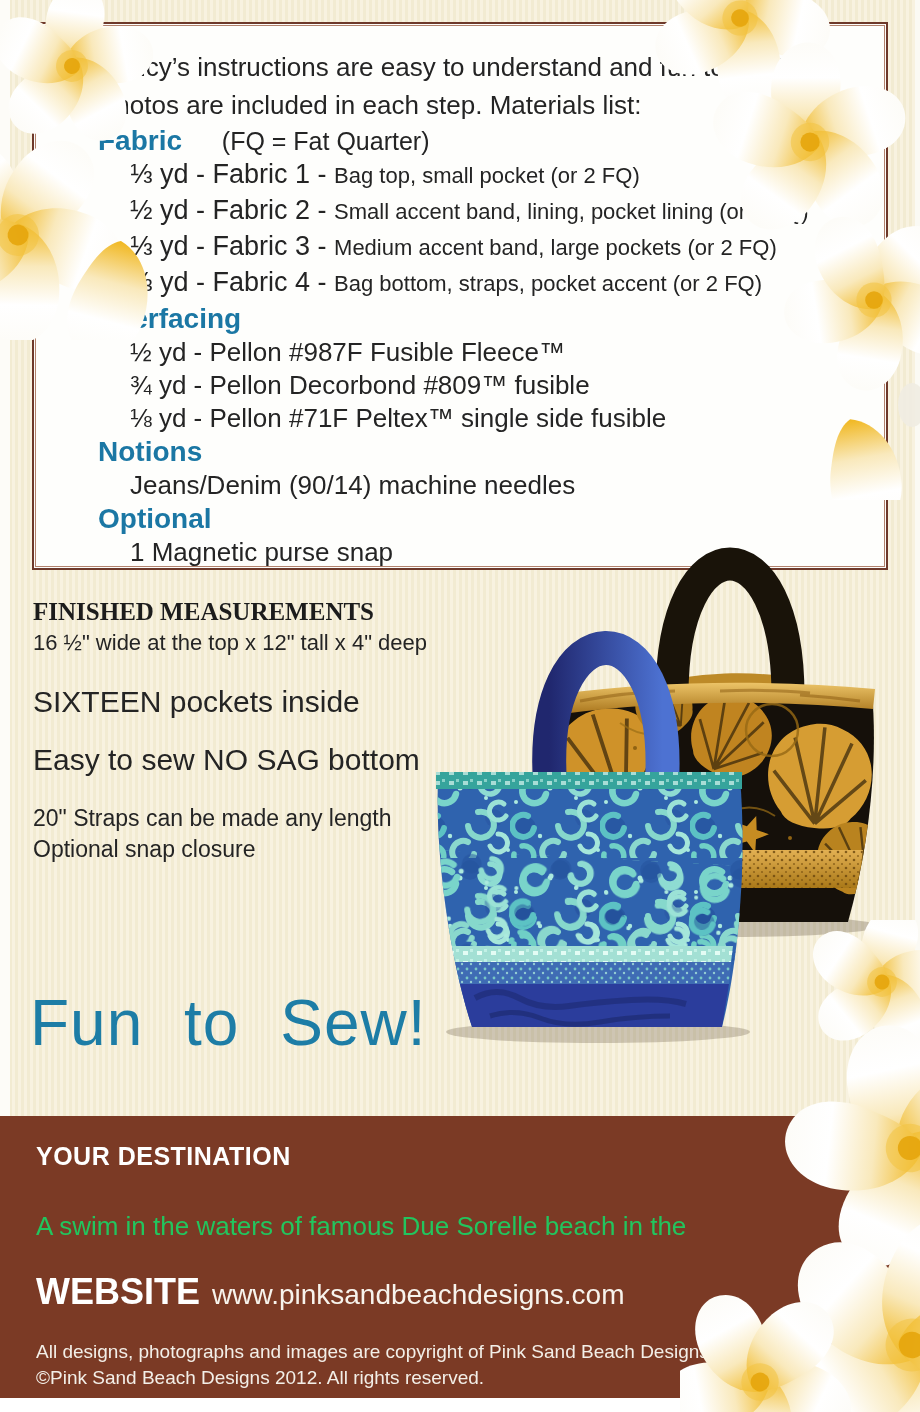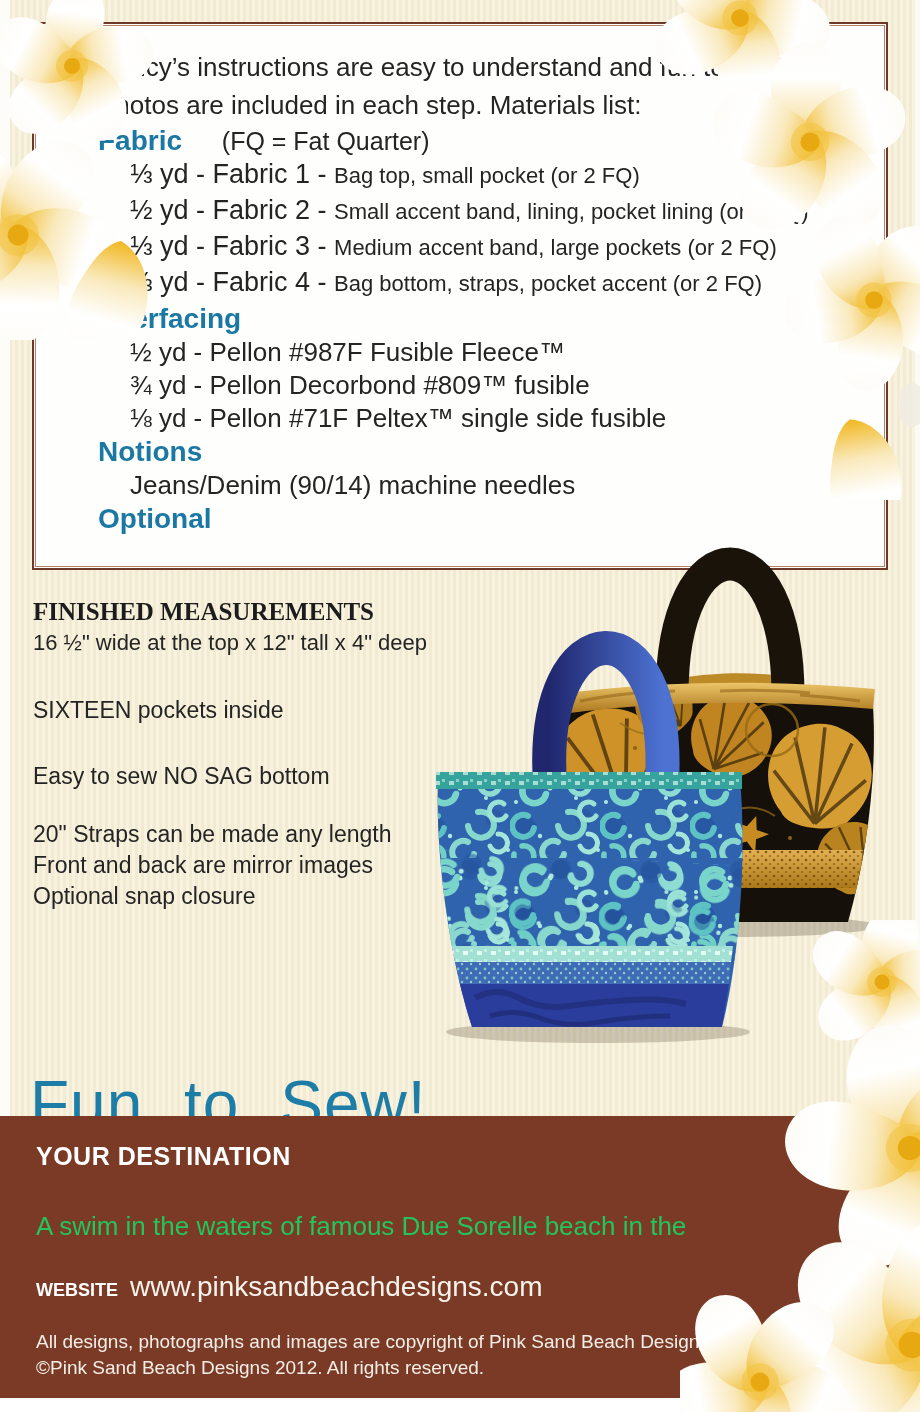--- a/index.html
+++ b/index.html
@@ -25,40 +25,40 @@
   .sec-heading .note { font-size:25px; font-weight:normal; color:#242424;margin-left:32px; }
   .fab-item   { margin-left:32px; line-height:33px; white-space:nowrap; }
   .fab-item .lead { font-size:27px; color:#242424; }
   .fab-item .desc { font-size:22px; color:#242424; }
   .plain-item { margin-left:32px; font-size:26px; line-height:33px; color:#242424; white-space:nowrap; }
 
   
   .measurements { position:absolute; left:33px; top:597px; width:440px; }
   .m-title { font-size:25px; line-height:30px; font-weight:bold; color:#1c1c1c;font-family:Liberation Serif, serif; }
   .m-size  { font-size:22px; line-height:32px; color:#242424; }
-  .m-feat  { margin-top:36px; font-size:23px; line-height:30px; color:#242424; }
+  .m-feat  { margin-top:28px; font-size:30px; line-height:30px; color:#242424; }
   .m-group { margin-top:28px; }
   .m-group div { font-size:23px; line-height:31px; color:#242424; }
 
   
   .tagline {
-    position:absolute; left:30px; top:1068px;
+    position:absolute; left:30px; top:987px;
     font-size:64px; line-height:72px; font-weight:400;
     color:#1d7da6; letter-spacing:1px; word-spacing:22px;
   }
 
   
   .footer {
     position:absolute; left:0; top:1116px; width:920px; height:282px;
     background:#7b3a25; box-sizing:border-box; padding:24px 0 0 36px; color:#ffffff;
   }
   .f-head { font-size:25px; line-height:32px; font-weight:bold; letter-spacing:0.5px; }
   .f-line { font-size:26px; line-height:33px; color:#22c55e;margin-top:38px; }
   .f-web  { margin-top:28px; }
-  .f-web .lbl { font-size:18px; font-weight:bold; }
+  .f-web .lbl { font-size:36px; font-weight:bold; }
   .f-web .url { font-size:28px; margin-left:12px; color:#f7f3ec; }
   .f-copy { margin-top:26px; }
   .f-copy div { font-size:19px; line-height:26px; color:#f3efe8; }
 
   .abs { position:absolute; }
   svg  { display:block; }
 </style>
 </head>
 <body>
 
@@ -90,30 +90,30 @@
 
     <div class="sec-heading">Interfacing</div>
     <div class="plain-item">½ yd - Pellon #987F Fusible Fleece™</div>
     <div class="plain-item">¾ yd - Pellon Decorbond #809™ fusible</div>
     <div class="plain-item">⅛ yd - Pellon #71F Peltex™ single side fusible</div>
 
     <div class="sec-heading">Notions</div>
     <div class="plain-item">Jeans/Denim (90/14) machine needles</div>
 
     <div class="sec-heading">Optional</div>
+    <div class="plain-item">1 Magnetic purse snap</div>
   </div>
 
   <div class="measurements">
     <div class="m-title">FINISHED MEASUREMENTS</div>
     <div class="m-size">16 ½" wide at the top x 12" tall x 4" deep</div>
     <div class="m-feat">SIXTEEN pockets inside</div>
     <div class="m-feat">Easy to sew NO SAG bottom</div>
     <div class="m-group">
       <div>20" Straps can be made any length</div>
-      <div>Front and back are mirror images</div>
       <div>Optional snap closure</div>
     </div>
   </div>
 
   <div class="tagline">Fun to Sew!</div>
 
   <div class="footer">
     <div class="f-head">YOUR DESTINATION</div>
     <div class="f-line">A swim in the waters of famous Due Sorelle beach in the</div>
     <div class="f-web">

